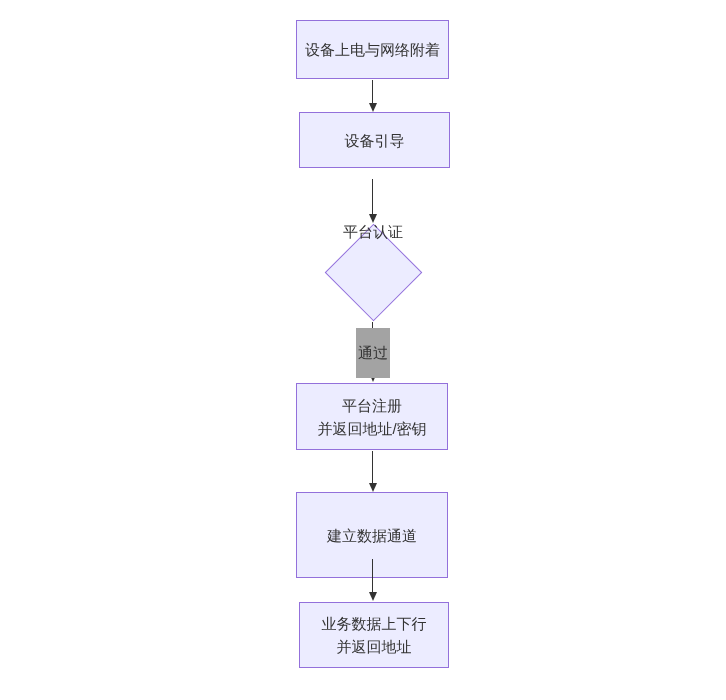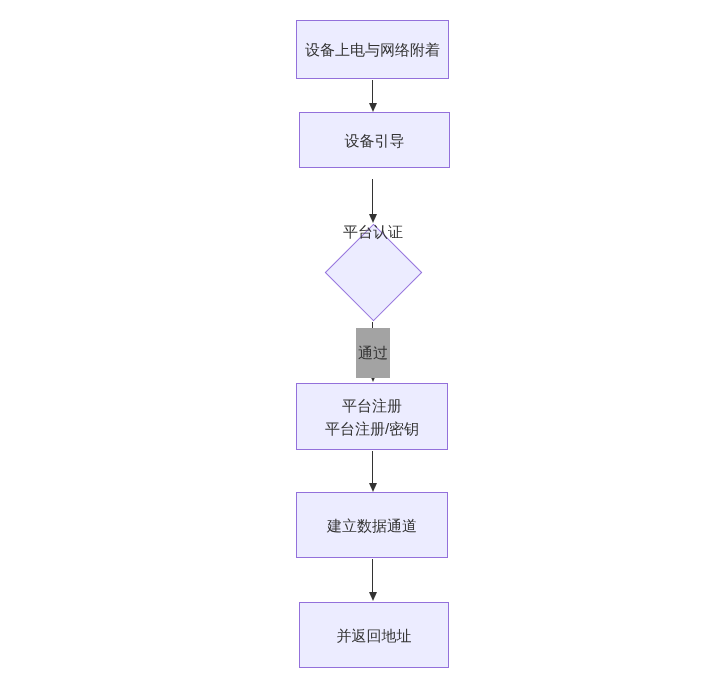--- a/index.html
+++ b/index.html
@@ -124,34 +124,35 @@
   </div>
 
   <div class="arrow" style="top:322px; height:60px;">
     <div class="line"></div>
     <div class="head"></div>
   </div>
   <div class="edge-label">通过</div>
 
   <div class="node rect" style="left:296px; top:383px; width:152px; height:67px;">
     <span class="nline">平台注册</span>
-    <span class="nline">平台注册/密钥</span>
+    <span class="nline">并返回地址/密钥</span>
   </div>
 
   <div class="arrow" style="top:451px; height:41px;">
     <div class="line"></div>
     <div class="head"></div>
   </div>
 
-  <div class="node rect" style="left:296px; top:492px; width:152px; height:66px;">
+  <div class="node rect" style="left:296px; top:492px; width:152px; height:86px;">
     <span class="nline">建立数据通道</span>
   </div>
 
   <div class="arrow" style="top:559px; height:42px;">
     <div class="line"></div>
     <div class="head"></div>
   </div>
 
   <div class="node rect" style="left:299px; top:602px; width:150px; height:66px;">
+    <span class="nline">业务数据上下行</span>
     <span class="nline">并返回地址</span>
   </div>
 
 </div>
 
 </body></html>

